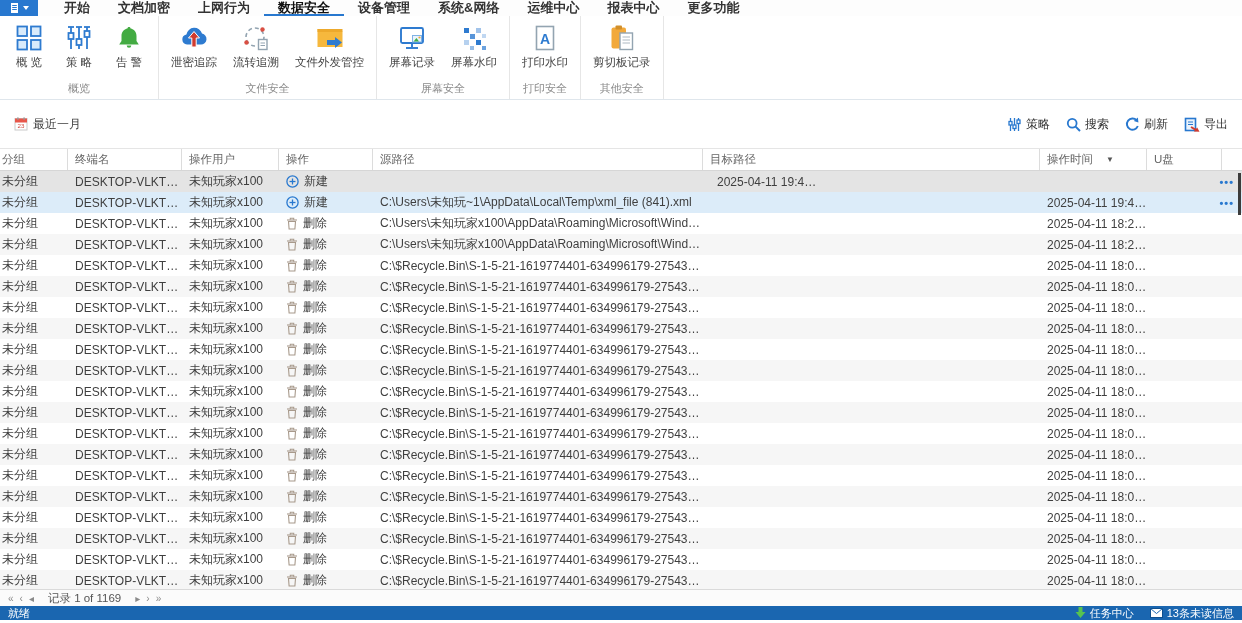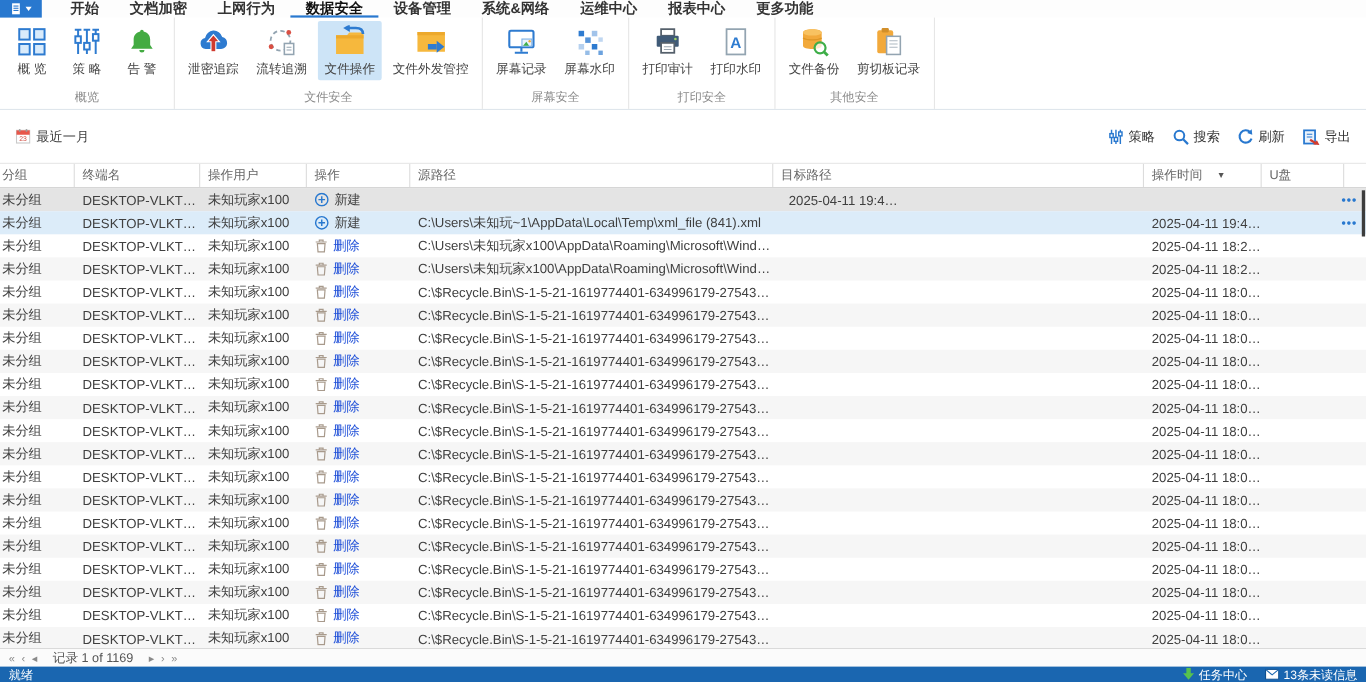--- a/index.html
+++ b/index.html
@@ -45,21 +45,21 @@
   .th .sortcaret { margin-left:auto; margin-right:32px; font-size:8px; color:#555; }
   .tbody { height:418px; overflow:hidden; position:relative; }
   .tr { display:flex; height:21px; align-items:center; position:relative; }
   .tr.stripe { background:#f6f6f6; }
   .tr.selected { background:#e4e4e4; }
   .tr.hover { background:#dcecf9; }
   .td { padding-left:7px; font-size:12px; white-space:nowrap; overflow:hidden;
     text-overflow:ellipsis; color:#3f3f3f; }
   .td:first-child { padding-left:2px; }
   .action-cell { display:flex; align-items:center; gap:5px; }
-  .action-cell.delete { color:#1d4ed8; }
+  .action-cell.delete { color:#404040; }
   .row-menu { position:absolute; right:8px; top:0; height:21px; display:flex;
     align-items:center; color:#2878cf; font-weight:bold; letter-spacing:1px;
     font-size:11px; cursor:pointer; }
   .vscroll-thumb { position:absolute; right:1px; top:1px; width:3px; height:42px;
     background:#3c3c3c; cursor:pointer; }
 
   
   .pager { height:17px; display:flex; align-items:center; background:#fbfbfb;
     border-top:1px solid #dadada; padding-left:5px; gap:3px; }
   .pnav { color:#8a8a8a; font-size:10px; padding:0 3px; cursor:pointer; line-height:1; }
@@ -181,33 +181,20 @@
                 <circle cx="20.5" cy="5.5" r="2.2" fill="#d94f43"></circle>
                 <circle cx="4.5" cy="18.5" r="2.2" fill="#d94f43"></circle>
                 <rect x="16.5" y="15.5" width="8.5" height="10" fill="#fff" stroke="#93a4b1" stroke-width="1.4"></rect>
                 <line x1="18.5" y1="19" x2="23" y2="19" stroke="#93a4b1"></line>
                 <line x1="18.5" y1="21.5" x2="23" y2="21.5" stroke="#93a4b1"></line>
               </svg>
             </span>
           </span>
           <span class="rlabel">流转追溯</span>
         </div>
-        <div class="rbtn selected">
-          <span class="ricon">
-            <span class="icon ">
-              <svg width="30" height="30" viewBox="0 0 30 30">
-                <path d="M2.5 9h10l2-2.5h13V26h-25z" fill="#f6b83d"></path>
-                <path d="M2.5 9h25v3h-25z" fill="#eda92c"></path>
-                <path d="M27 8c0-4.5-3.2-5.5-6.5-5.5H14" fill="none" stroke="#2e7bd0" stroke-width="2.4"></path>
-                <polygon points="15,-1 15,6 9,2.5" fill="#2e7bd0"></polygon>
-              </svg>
-            </span>
-          </span>
-          <span class="rlabel">文件操作</span>
-        </div>
         <div class="rbtn">
           <span class="ricon">
             <span class="icon ">
               <svg width="30" height="30" viewBox="0 0 30 30">
                 <path d="M2.5 6h10l2 2.5h13V24h-25z" fill="#f6b83d"></path>
                 <path d="M2.5 6h25v3h-25z" fill="#eda92c"></path>
                 <rect x="12" y="17" width="8" height="5" fill="#2e7bd0"></rect>
                 <polygon points="20,14 27,19.5 20,25" fill="#2e7bd0"></polygon>
               </svg>
             </span>
@@ -255,62 +242,32 @@
         </div>
       </div>
       <div class="glabel">屏幕安全</div>
     </div>
     <div class="rgroup">
       <div class="btns">
         <div class="rbtn">
           <span class="ricon">
             <span class="icon ">
               <svg width="28" height="28" viewBox="0 0 28 28">
-                <rect x="8" y="2.5" width="12" height="6" fill="#fff" stroke="#55606b" stroke-width="1.6"></rect>
-                <rect x="4" y="8.5" width="20" height="10" rx="1" fill="#3f5a77"></rect>
-                <rect x="6" y="5" width="2 " height="0" fill="#000"></rect>
-                <rect x="8" y="15" width="12" height="9" fill="#fff" stroke="#55606b" stroke-width="1.6"></rect>
-                <line x1="10.5" y1="18.5" x2="17.5" y2="18.5" stroke="#9aa6b0"></line>
-                <line x1="10.5" y1="21" x2="17.5" y2="21" stroke="#9aa6b0"></line>
-                <circle cx="21" cy="11.5" r="1.2" fill="#9fd468"></circle>
-              </svg>
-            </span>
-          </span>
-          <span class="rlabel">打印审计</span>
-        </div>
-        <div class="rbtn">
-          <span class="ricon">
-            <span class="icon ">
-              <svg width="28" height="28" viewBox="0 0 28 28">
                 <rect x="5.5" y="2.5" width="17" height="23" fill="#fff" stroke="#93a4b1" stroke-width="1.6"></rect>
                 <text x="14" y="19.5" font-size="14" font-weight="bold" fill="#2e7bd0" text-anchor="middle" font-family="Liberation Sans,sans-serif">A</text>
               </svg>
             </span>
           </span>
           <span class="rlabel">打印水印</span>
         </div>
       </div>
       <div class="glabel">打印安全</div>
     </div>
     <div class="rgroup">
       <div class="btns">
-        <div class="rbtn">
-          <span class="ricon">
-            <span class="icon ">
-              <svg width="28" height="28" viewBox="0 0 28 28">
-                <path d="M4 5.5c0-1.9 4-3 8.5-3s8.5 1.1 8.5 3v12c0 1.9-4 3-8.5 3S4 19.4 4 17.5z" fill="#f2a93b"></path>
-                <ellipse cx="12.5" cy="5.5" rx="8.5" ry="2.8" fill="#f8c261"></ellipse>
-                <path d="M4 10.5c2 1.2 5 1.8 8.5 1.8s6.5-.6 8.5-1.8" fill="none" stroke="#dd9626" stroke-width="1.2"></path>
-                <circle cx="19.5" cy="19.5" r="5" fill="#ffffff" fill-opacity=".75" stroke="#3fae49" stroke-width="2"></circle>
-                <line x1="23.2" y1="23.2" x2="26.5" y2="26.5" stroke="#3fae49" stroke-width="2.6"></line>
-              </svg>
-            </span>
-          </span>
-          <span class="rlabel">文件备份</span>
-        </div>
         <div class="rbtn">
           <span class="ricon">
             <span class="icon ">
               <svg width="28" height="28" viewBox="0 0 28 28">
                 <rect x="3.5" y="3.5" width="14.5" height="21" rx="2" fill="#f2a93b"></rect>
                 <rect x="7.5" y="1.5" width="6.5" height="4" rx="1" fill="#d28f2a"></rect>
                 <rect x="12" y="9" width="12.5" height="16.5" fill="#fff" stroke="#93a4b1" stroke-width="1.4"></rect>
                 <line x1="14.5" y1="13" x2="22" y2="13" stroke="#aeb9c2"></line>
                 <line x1="14.5" y1="16" x2="22" y2="16" stroke="#aeb9c2"></line>
                 <line x1="14.5" y1="19" x2="22" y2="19" stroke="#aeb9c2"></line>

